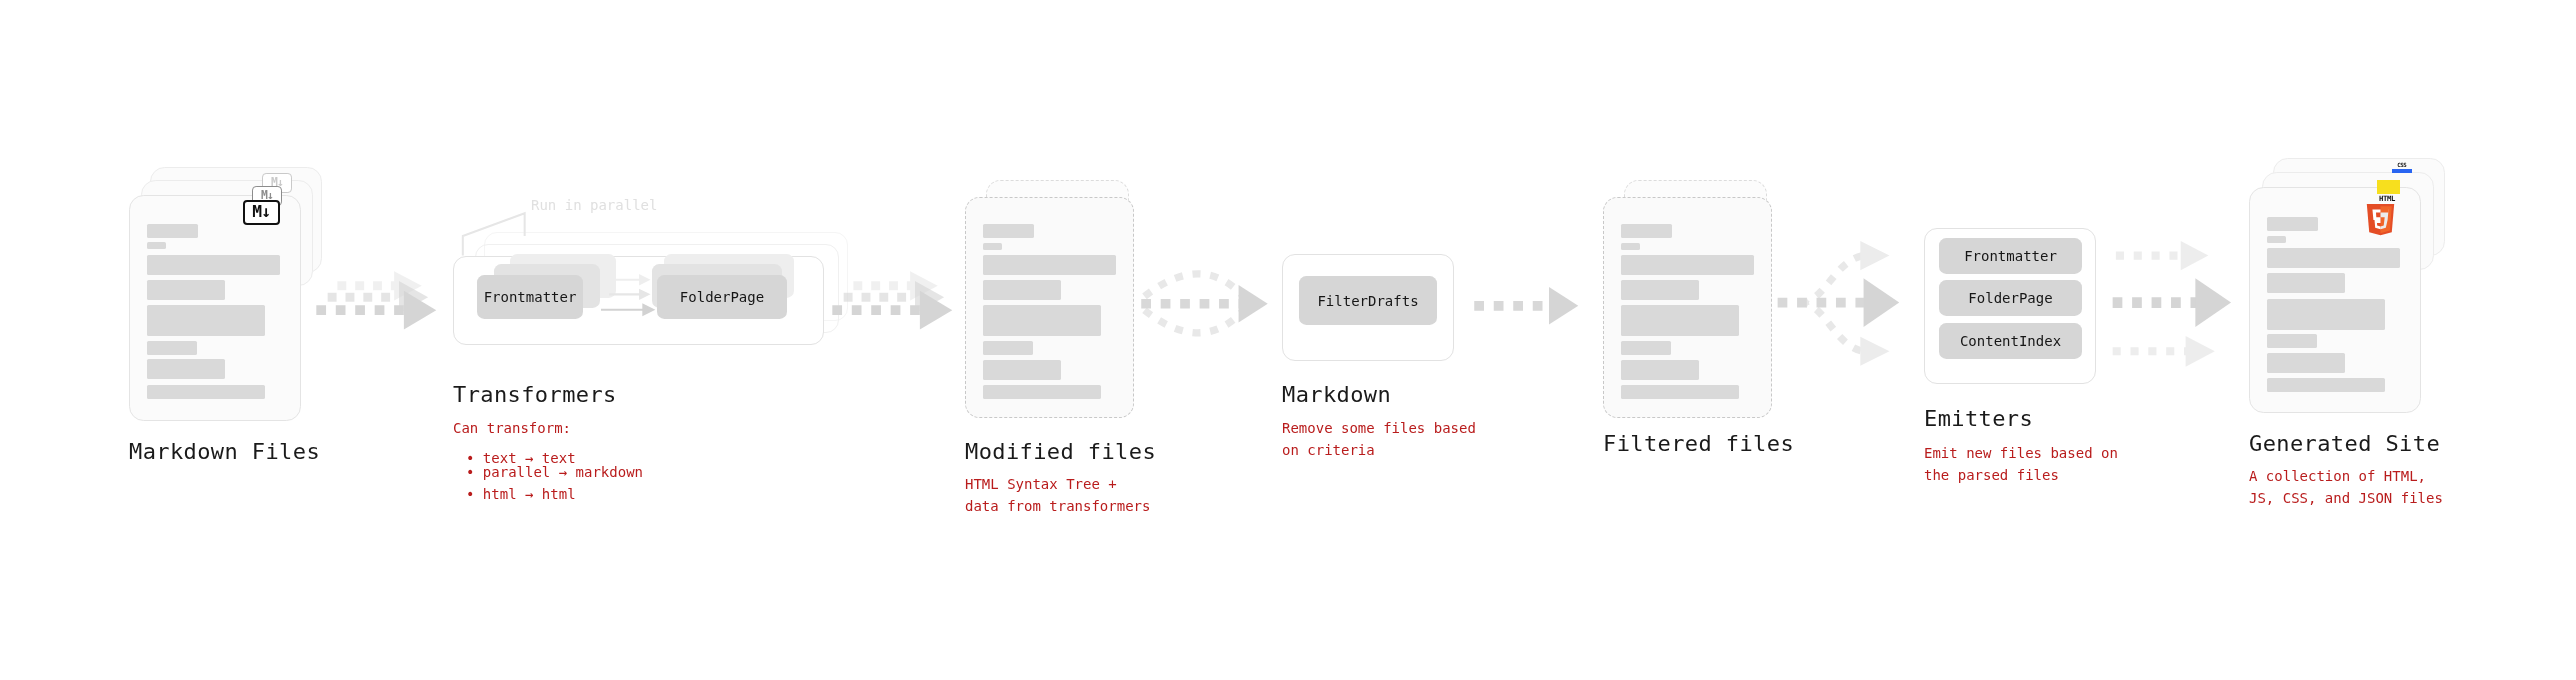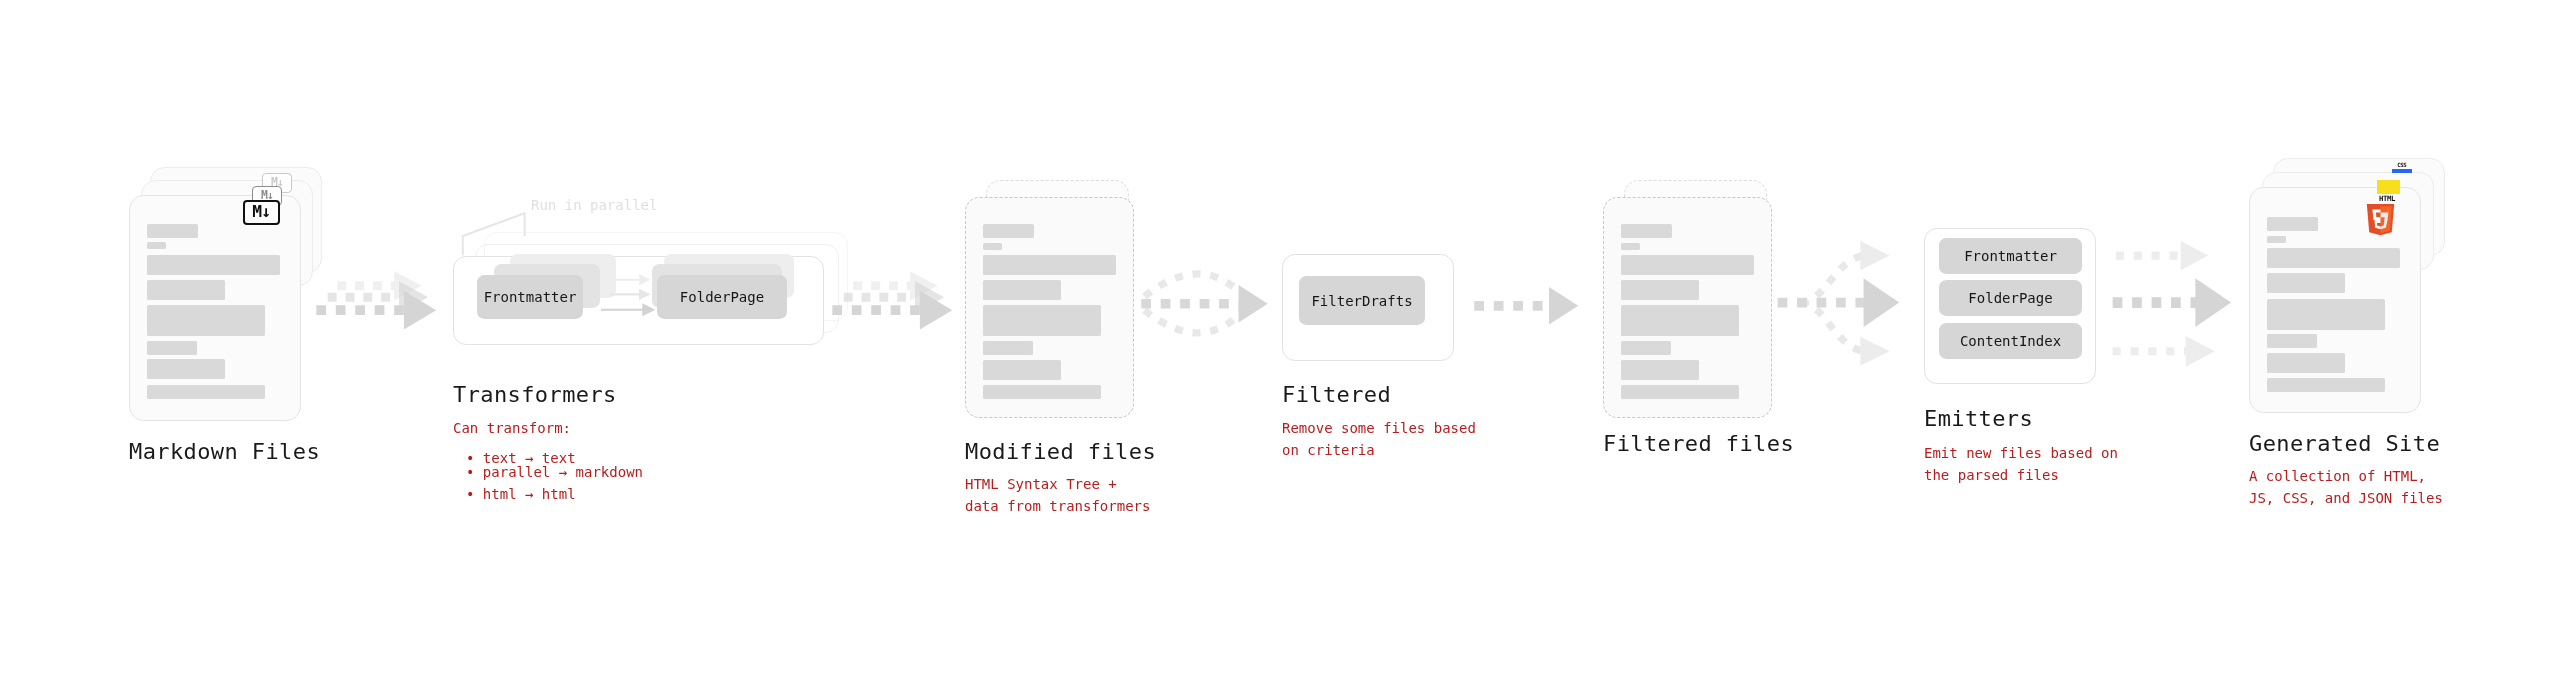--- a/index.html
+++ b/index.html
@@ -175,22 +175,22 @@
     <svg width="150" height="98" viewBox="0 0 185 120">
       <path d="M8,47 C60,6 100,14 130,47" fill="none" stroke="#e8e8e8" stroke-width="9" stroke-dasharray="10 12"></path>
       <path d="M8,64 C60,105 100,97 130,64" fill="none" stroke="#e8e8e8" stroke-width="9" stroke-dasharray="10 12"></path>
       <line x1="4" y1="56" x2="128" y2="56" stroke="#d8d8d8" stroke-width="12" stroke-dasharray="12 12"></line>
       <polygon points="124,33 160,56 124,79" fill="#d5d5d5"></polygon>
     </svg>
   </div>
 
   <div>
     <div class="panel solidbg" style="left:1282px;top:254px;width:172px;height:107px;"></div>
-    <div class="pill" style="left:1299px;top:276px;width:126px;height:49px;">FilterDrafts</div>
-    <div class="stg-title" style="left:1282px;top:382px;">Filtered</div>
+    <div class="pill" style="left:1299px;top:276px;width:138px;height:49px;">FilterDrafts</div>
+    <div class="stg-title" style="left:1282px;top:382px;">Markdown</div>
     <div class="stg-sub" style="left:1282px;top:418px;">Remove some files based
 on criteria</div>
   </div>
 
   <div class="arrowwrap" style="left:1471px;top:283px;">
     <svg width="130" height="65" viewBox="0 0 160 80">
       <line x1="4" y1="28" x2="100" y2="28" stroke="#d8d8d8" stroke-width="12" stroke-dasharray="12 12"></line>
       <polygon points="96,5 132,28 96,51" fill="#d5d5d5"></polygon>
     </svg>
   </div>

